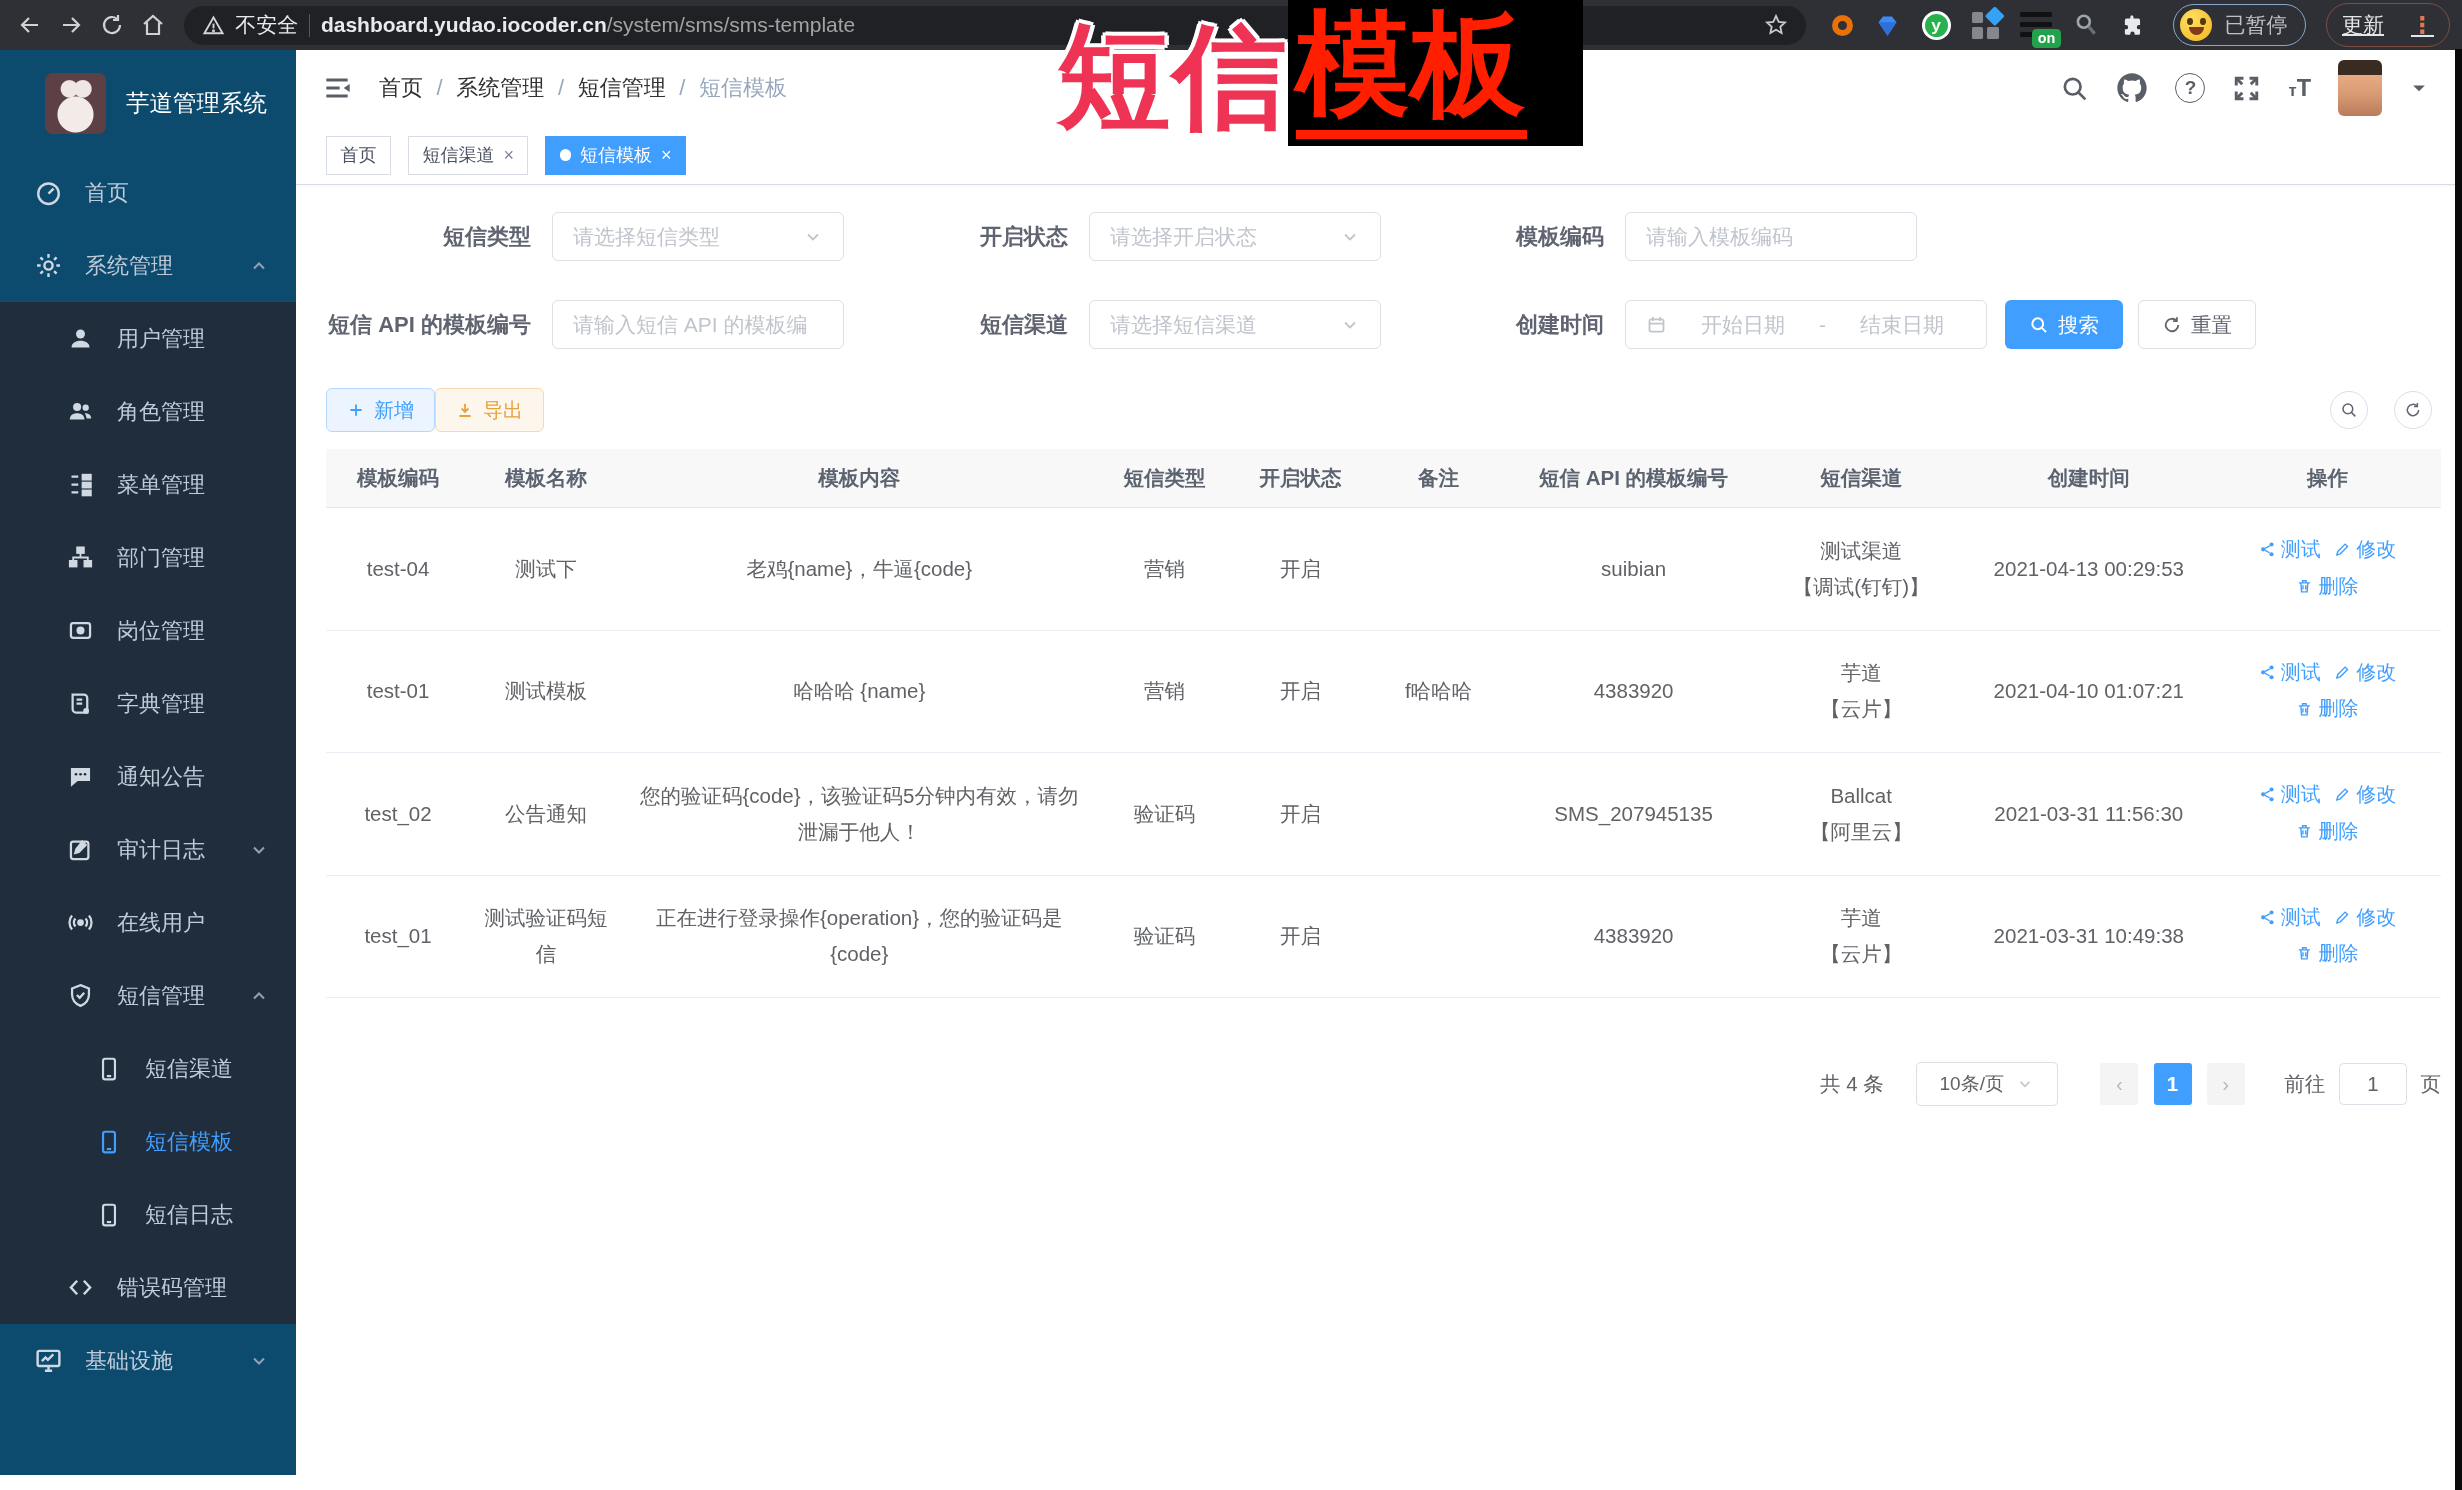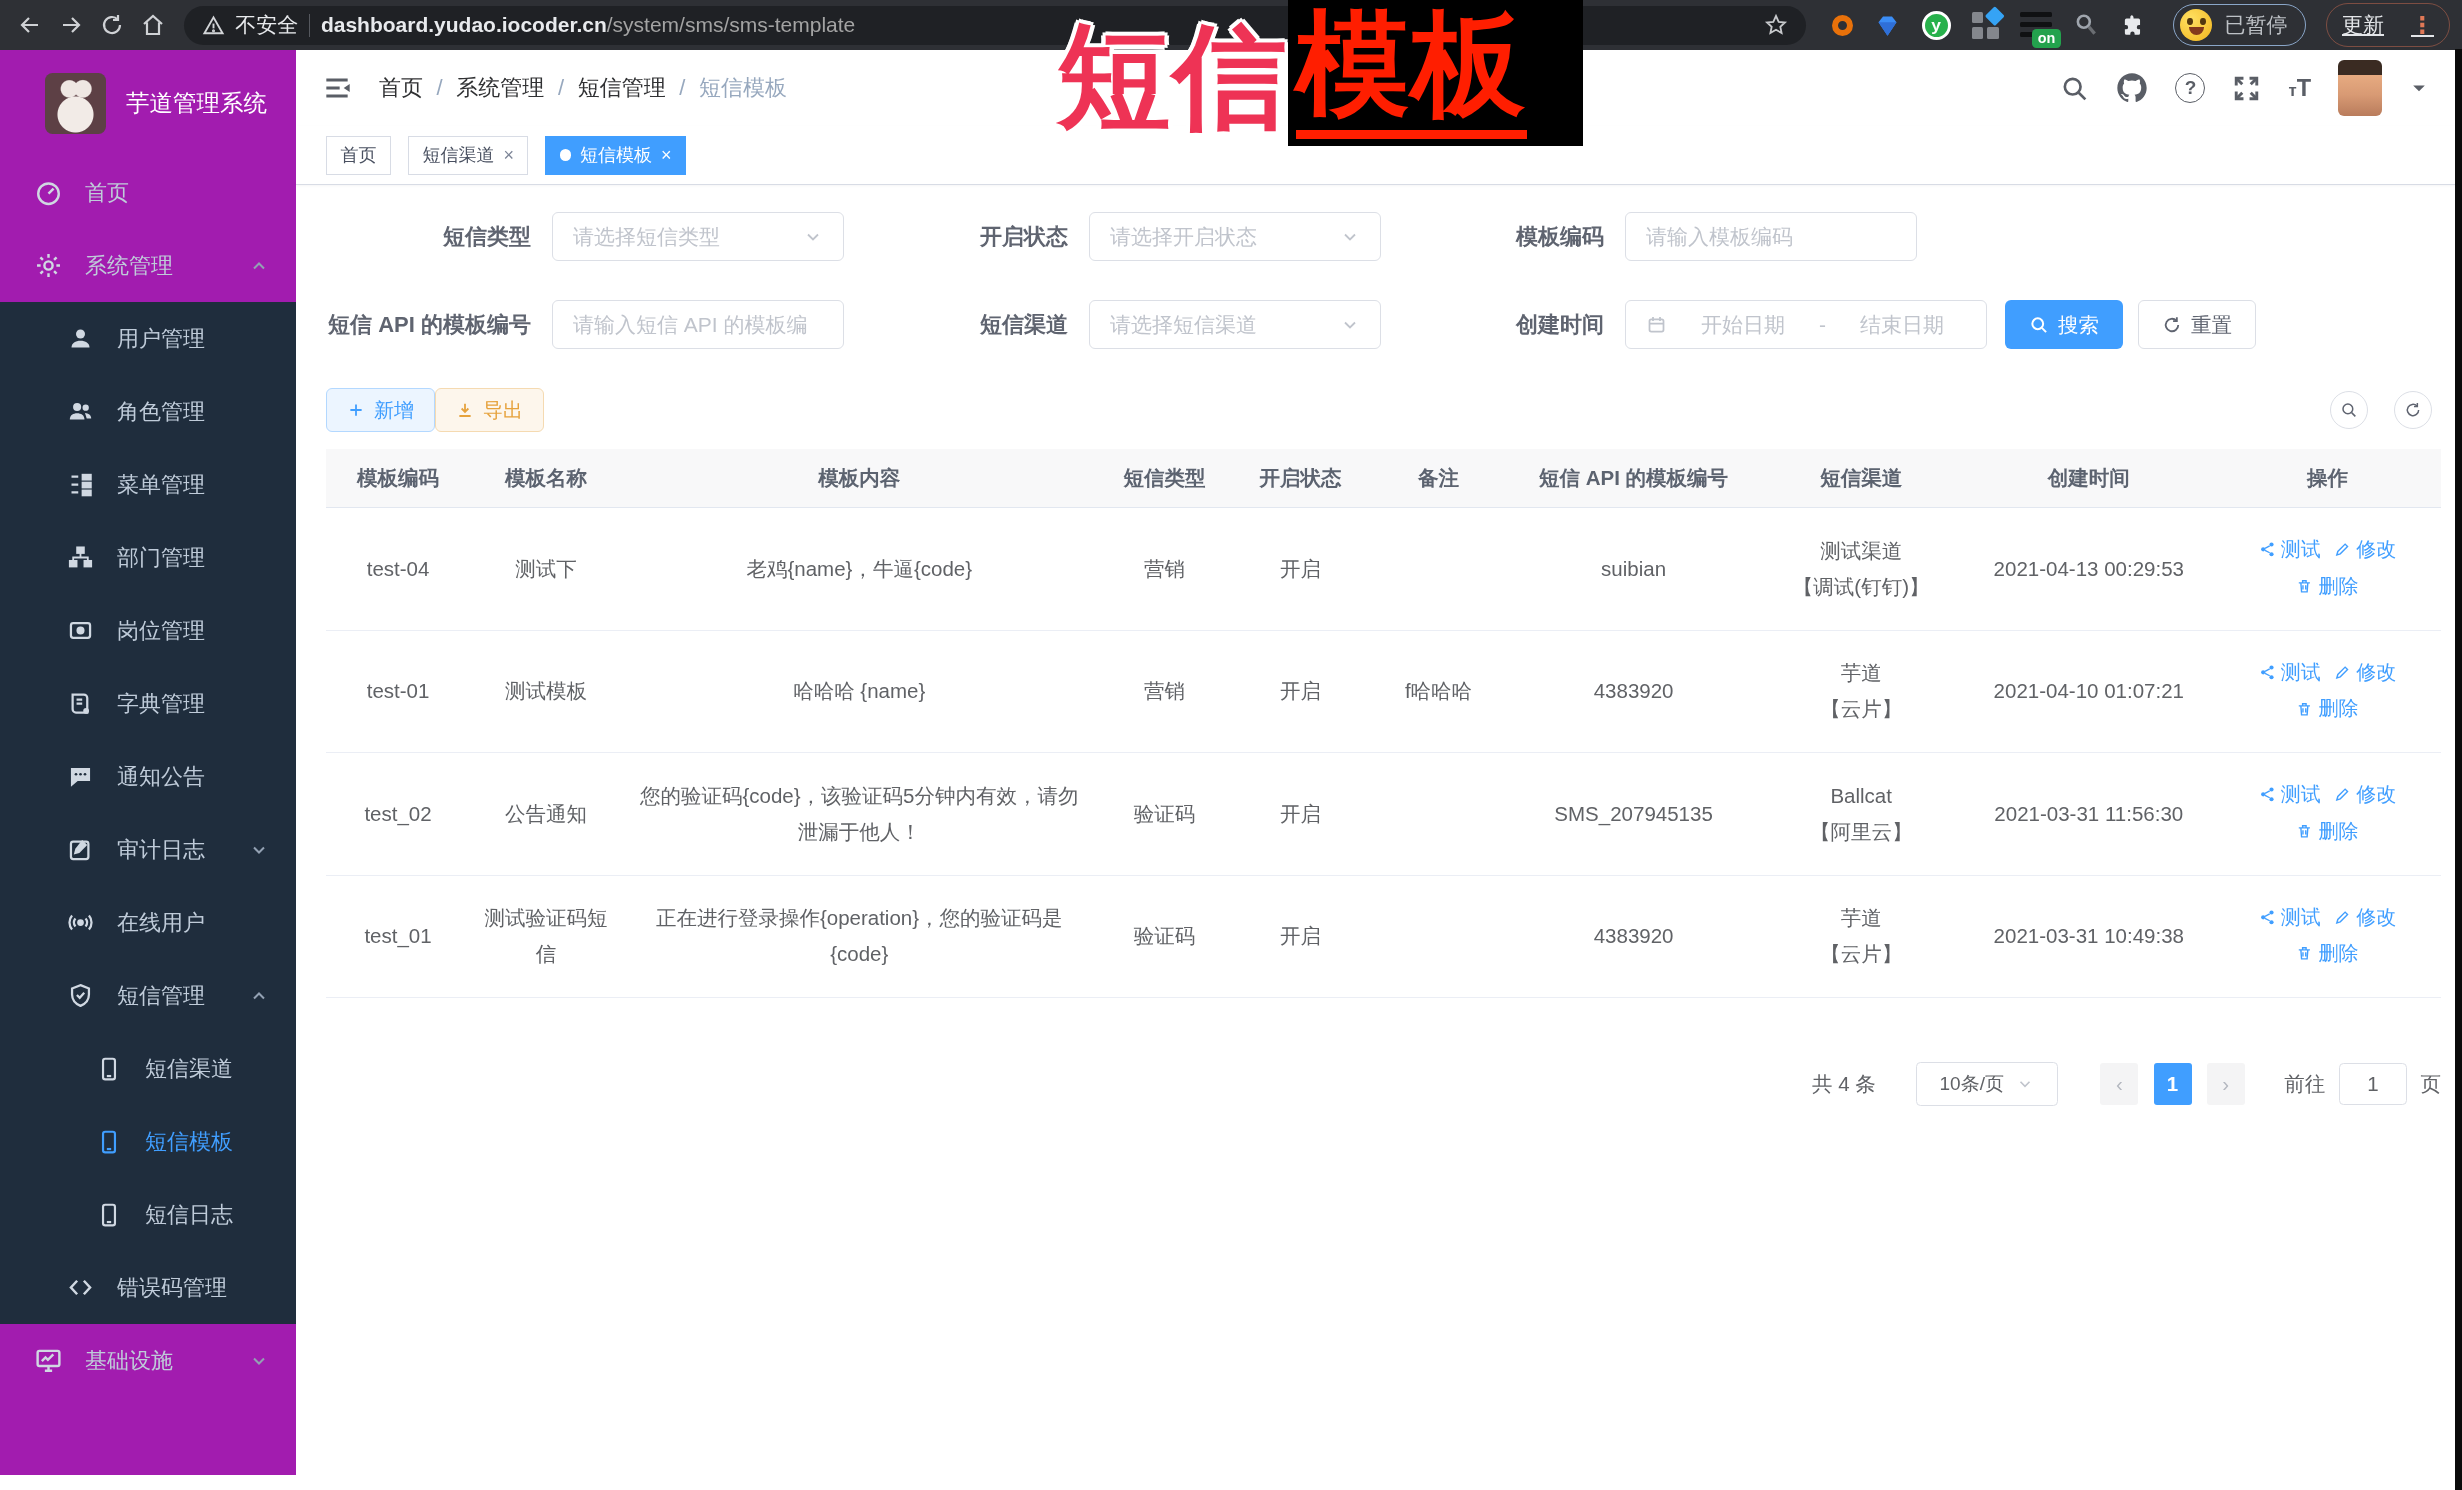--- a/index.html
+++ b/index.html
@@ -34,21 +34,21 @@
   .pill{display:flex;align-items:center;border-radius:26px;flex:none;}
   .profile-pill{margin-left:auto;gap:12px;border:1.5px solid #8aa6c9;padding:3.8px 18px 3.8px 6px;color:#bdc1c6;}
   .face{width:32px;height:32px;border-radius:50%;background:radial-gradient(circle at 35% 32%,#ffe062,#f2b51d);position:relative;}
   .face::before{content:"";position:absolute;top:9px;left:6.8px;width:5.3px;height:6.8px;border-radius:50%;background:#54380f;box-shadow:13px 0 #54380f;}
   .face::after{content:"";position:absolute;left:8.3px;top:18px;width:15px;height:7.6px;border-radius:0 0 13.6px 13.6px;background:#84391c;}
   .update-pill{gap:27px;border:1.5px solid #d9705177;padding:6.8px 15px;color:#e4e6e9;margin-left:13.6px;text-decoration:underline;}
   .kebab{color:#e07856;font-weight:700;letter-spacing:0;font-size:23px;line-height:0.8;}
 
   
   .app{display:flex;height:1440px;position:relative;}
-  .sidebar{width:296px;background:#a21caf;color:#bfcbd9;flex:none;height:100%;position:relative;z-index:5;}
+  .sidebar{width:296px;background:#0c4a6e;color:#bfcbd9;flex:none;height:100%;position:relative;z-index:5;}
   .logo{height:106px;display:flex;align-items:center;gap:20px;padding-left:45px;}
   .logo-img{width:61px;height:61px;border-radius:7.6px;flex:none;background:
     radial-gradient(circle at 50% 68%,#f2ebe7 0 34%,transparent 36%),
     radial-gradient(circle at 40% 26%,#efe7e3 0 14%,transparent 16%),
     radial-gradient(circle at 62% 26%,#efe7e3 0 14%,transparent 16%),
     #5d4045;}
   .logo-title{color:#fff;font-size:23.5px;}
   .mi{height:73px;display:flex;align-items:center;position:relative;font-size:22px;cursor:pointer;white-space:nowrap;}
   .mi .ic{width:33px;display:flex;justify-content:center;margin-right:20px;color:#d0d8e2;flex:none;}
   .mi.l1{padding-left:32px;}
@@ -102,21 +102,21 @@
   .btn-export{height:44px;background:#fdf6ec;border:0.8px solid #f5dab1;color:#e6a23c;font-size:20px;padding:0 20px;border-radius:6px;display:inline-flex;align-items:center;gap:9px;cursor:pointer;margin-left:0;}
   .circle-btns{margin-left:auto;display:flex;gap:26px;}
   .cbtn{width:38px;height:38px;border-radius:50%;border:0.8px solid #dcdfe6;display:flex;align-items:center;justify-content:center;color:#5f6470;background:#fff;cursor:pointer;}
 
   table{width:2115px;border-collapse:collapse;table-layout:fixed;font-size:20.5px;color:#606266;}
   thead th{background:#f8f8f9;color:#5c6370;font-weight:700;height:59px;text-align:center;border-bottom:0.8px solid #e2e7f0;padding:0 9px;}
   tbody td{padding:24px 10.6px;border-bottom:0.8px solid #ebeef5;text-align:center;line-height:1.75;vertical-align:middle;word-break:break-word;}
   .link{color:#409eff;display:inline-flex;align-items:center;gap:5.3px;font-size:20px;margin:0 6.8px;white-space:nowrap;cursor:pointer;}
 
   .pagination{width:2115px;display:flex;align-items:center;justify-content:flex-end;margin-top:64px;font-size:20.5px;color:#606266;}
-  .ptotal{margin-right:40px;}
+  .ptotal{margin-right:32px;}
   .psize{width:142px;height:44px;border:0.8px solid #dcdfe6;border-radius:4.5px;display:flex;align-items:center;justify-content:center;gap:12px;font-size:19px;color:#606266;margin-right:35px;background:#fff;cursor:pointer;}
   .pbtn{width:38px;height:42px;background:#f4f4f5;color:#b4b8c0;display:flex;align-items:center;justify-content:center;border-radius:3px;margin:0 7.6px;cursor:pointer;}
   .pcur{width:38px;height:42px;background:#409eff;color:#fff;display:flex;align-items:center;justify-content:center;border-radius:3px;margin:0 7.6px;font-weight:700;cursor:pointer;}
   .goto{display:flex;align-items:center;gap:13.6px;margin-left:32px;}
   .goto input{width:68px;height:42px;border:0.8px solid #dcdfe6;border-radius:4.5px;text-align:center;font-size:20.5px;color:#606266;outline:none;}
 
   
   .annotation{position:absolute;left:1057px;top:0;height:146px;display:flex;align-items:flex-end;font-weight:700;font-size:114px;line-height:1;z-index:50;pointer-events:none;letter-spacing:1.5px;}
   .ann-p1{color:#ee3355;padding-bottom:12px;
     text-shadow:-4.5px 0 #fff,4.5px 0 #fff,0 -4.5px #fff,0 4.5px #fff,-3px -3px #fff,3px 3px #fff,-3px 3px #fff,3px -3px #fff;}

